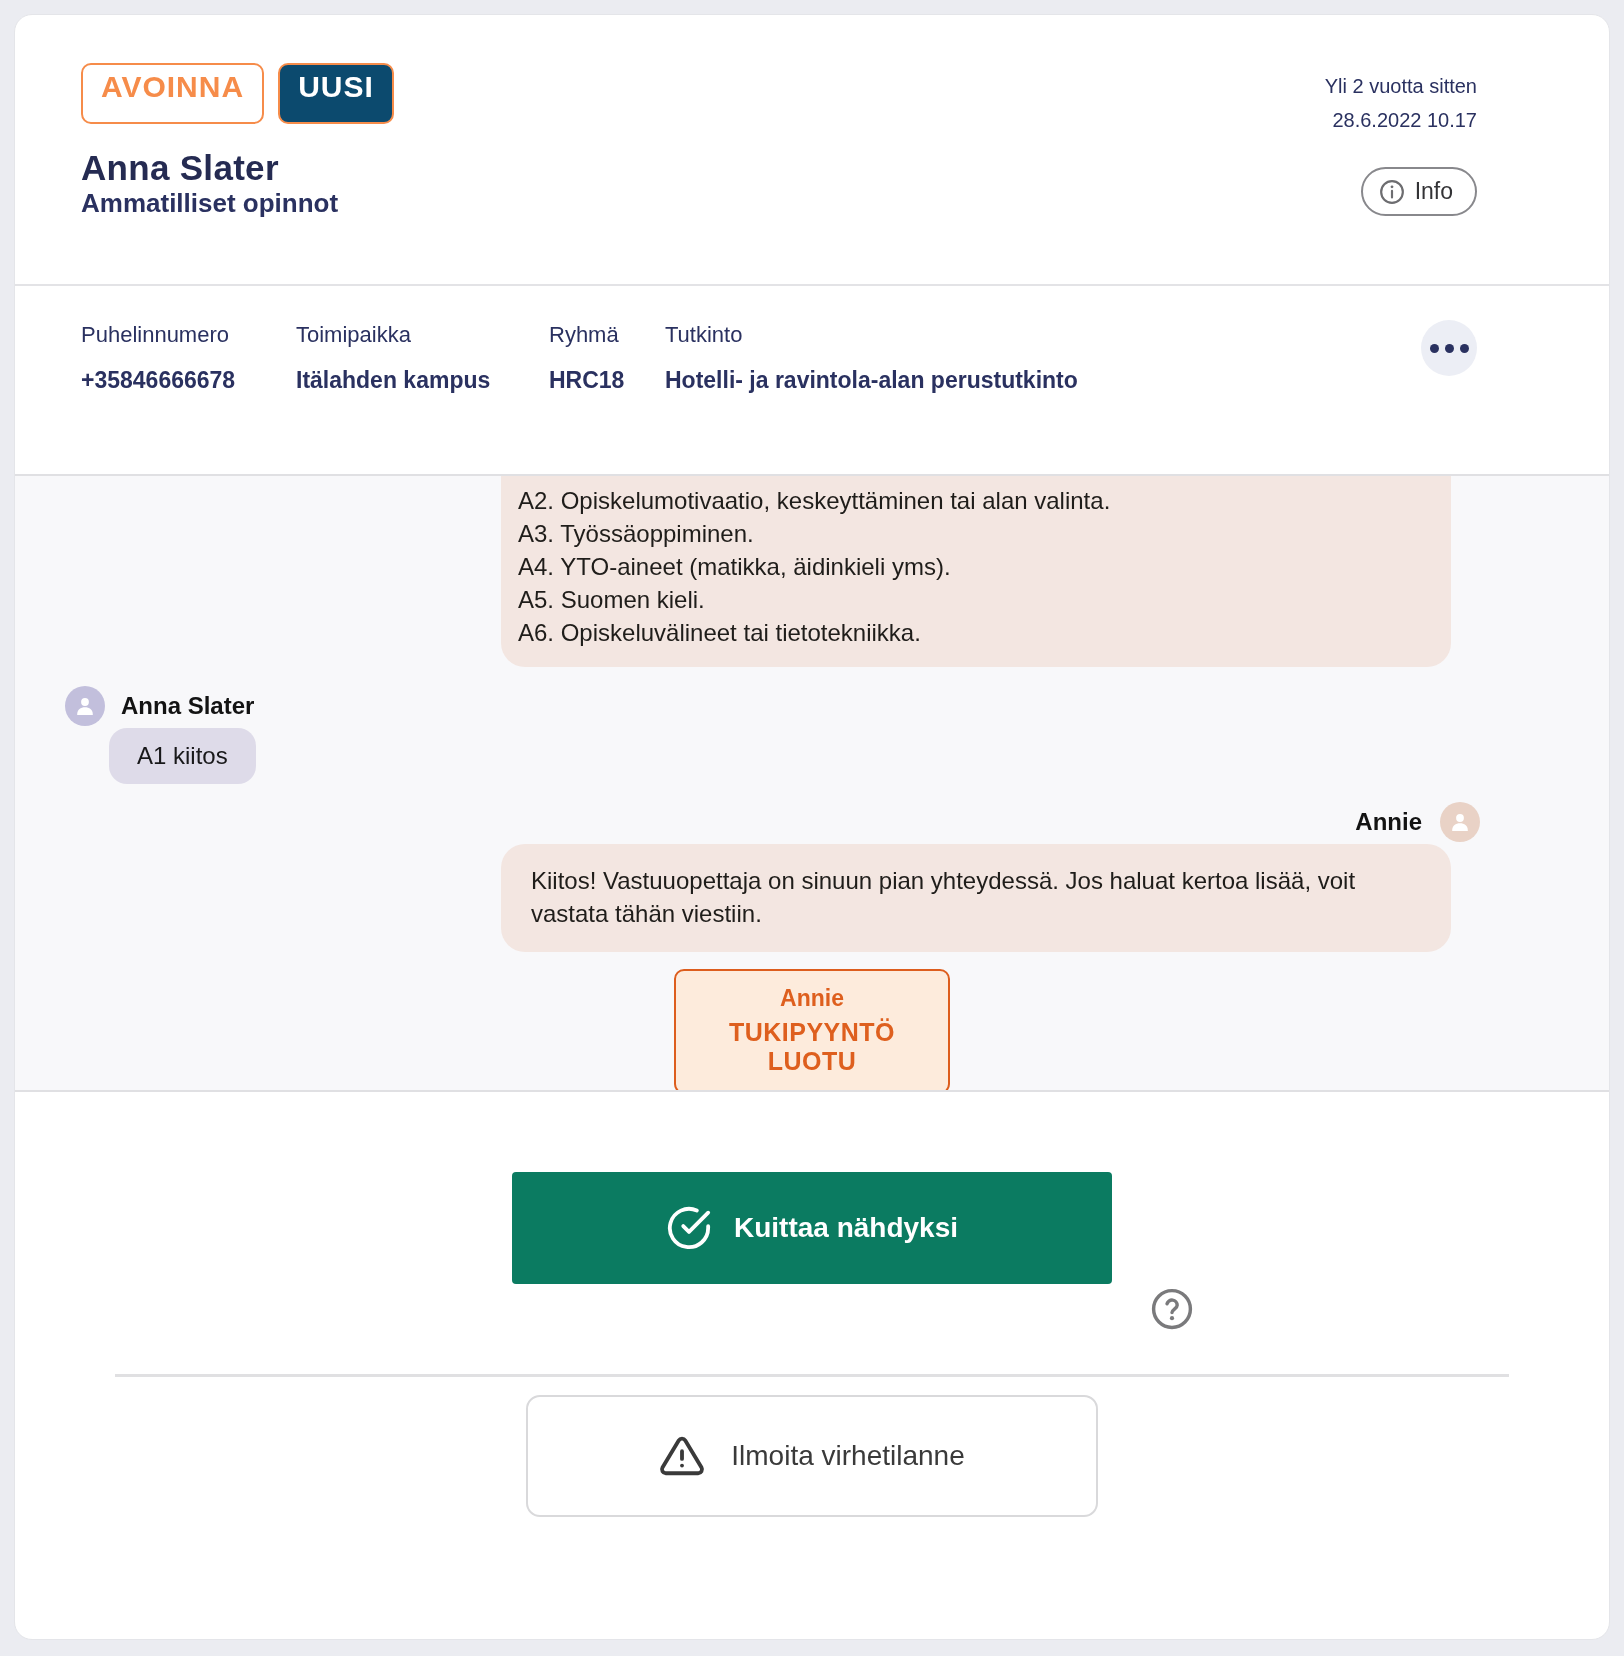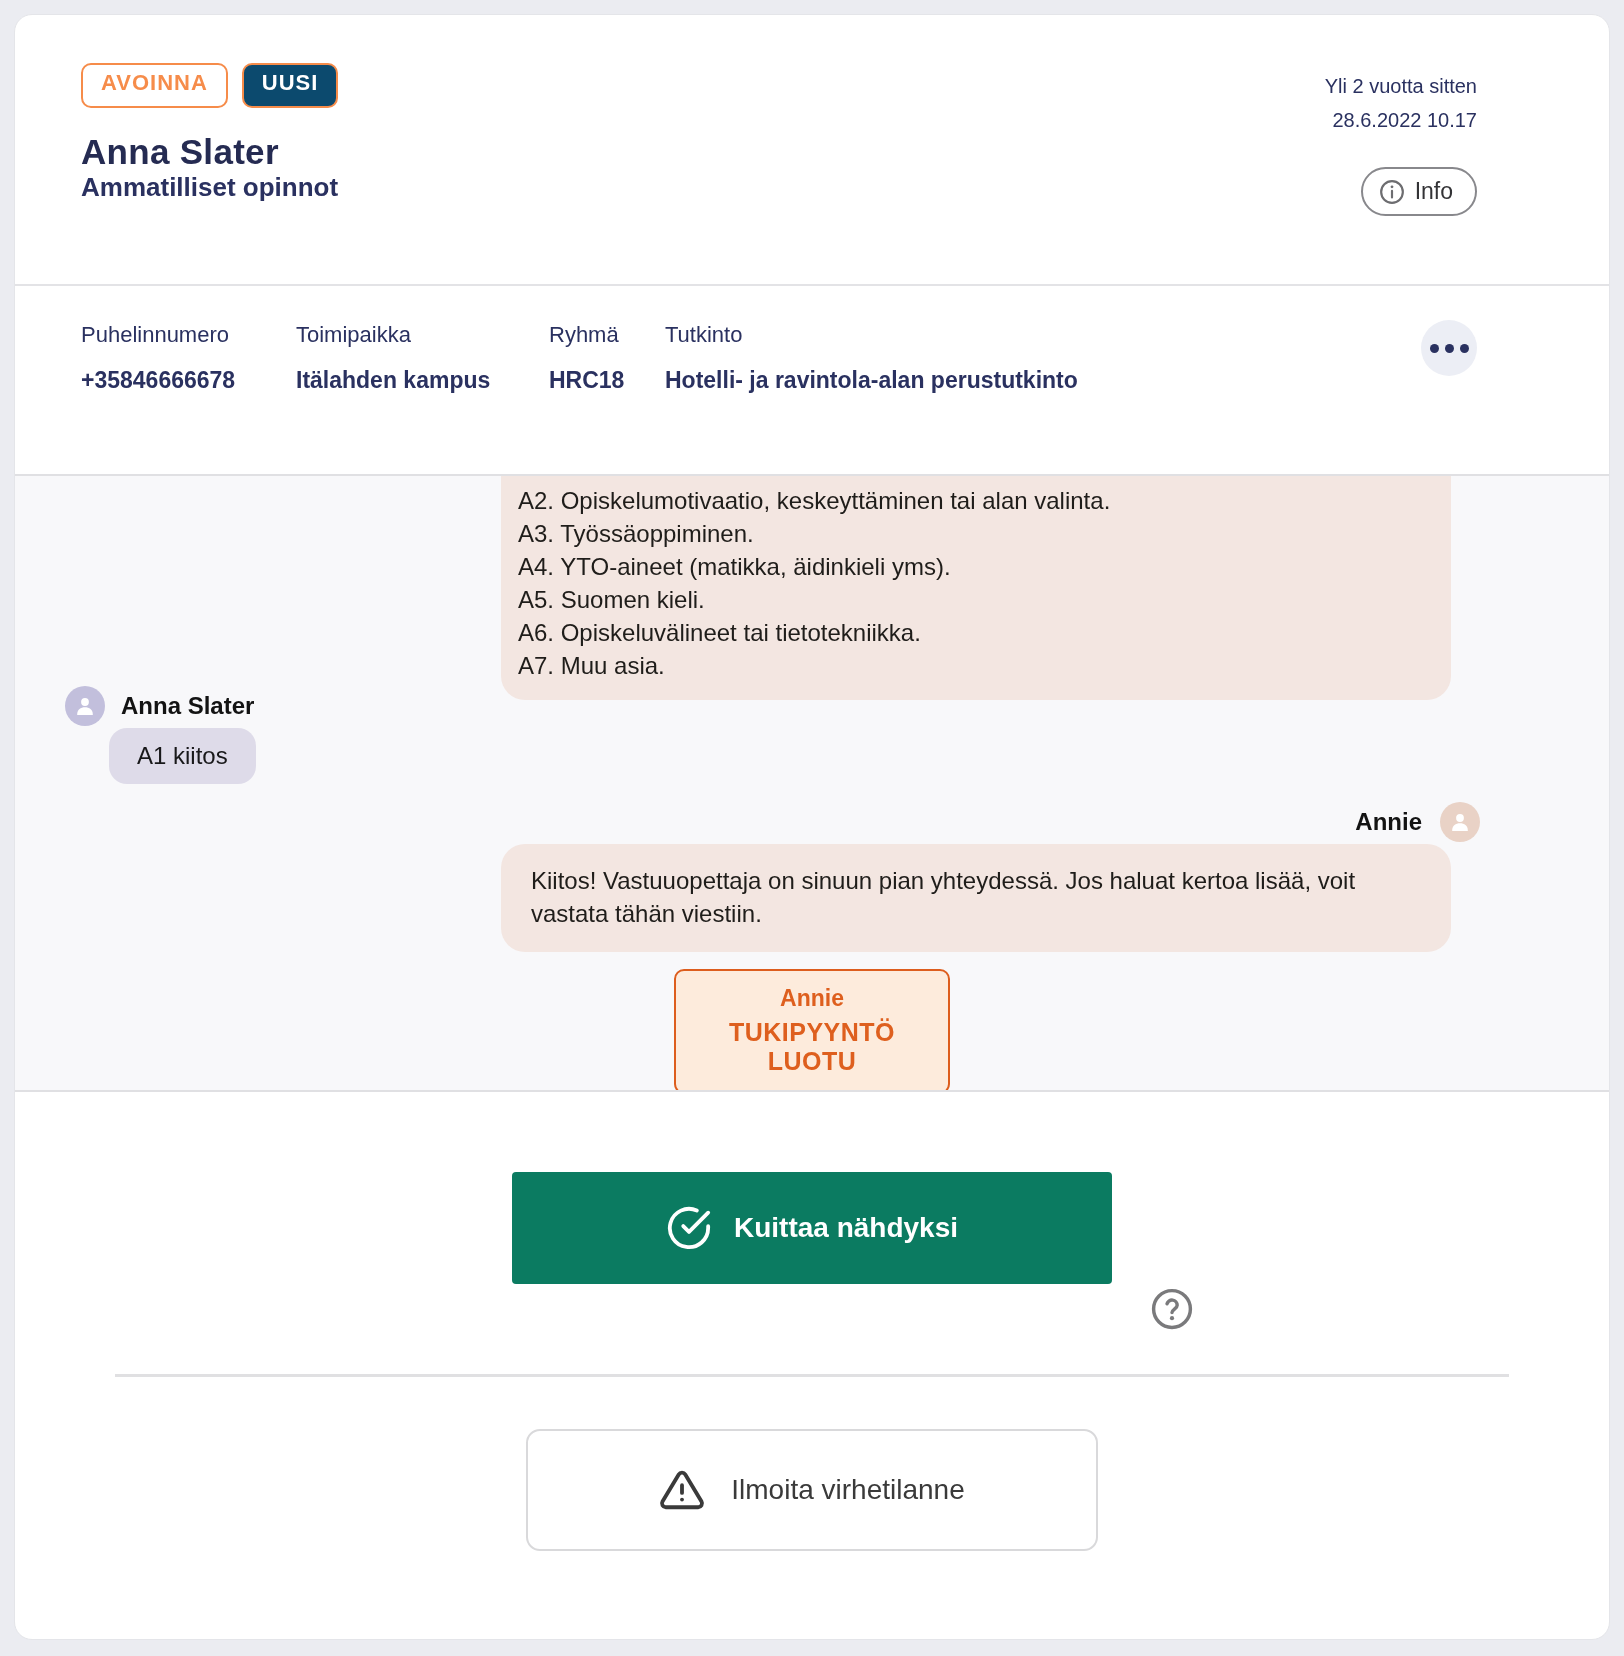--- a/index.html
+++ b/index.html
@@ -15,22 +15,22 @@
     background:#ffffff;
     border:1px solid #e4e5e9;
     border-radius:18px;
     overflow:hidden;
     position:relative;
   }
   
   .header { position:relative; height:269px; padding:48px 66px 0; }
   .badges { display:flex; gap:14px; align-items:center; }
   .badge {
-    font-size:22px; font-weight:bold; letter-spacing:1px;
-    border-radius:10px; padding:7px 18px 12px; line-height:1;
+    font-size:30px; font-weight:bold; letter-spacing:1px;
+    border-radius:10px; padding:7px 18px 20px; line-height:1;
   }
   .badge.outline { color:#f68c4a; border:2.5px solid #f68c4a; background:#fff; }
   .badge.solid   { color:#ffffff; background:#0c4a6e; border:2.5px solid #f68c4a; }
   .title { margin-top:24px; font-size:35px; font-weight:bold; color:#252b52; letter-spacing:.3px; }
   .subtitle { margin-top:0; font-size:26px; font-weight:600; color:#2a3160; }
   .meta { position:absolute; top:54px; right:132px; text-align:right; color:#2a3160; font-size:20px; line-height:34px; }
   .info-btn {
     position:absolute; top:152px; right:132px;
     display:flex; align-items:center; gap:10px;
     background:#fff; border:2px solid #88888c; border-radius:26px;
@@ -93,21 +93,21 @@
   .ack-btn {
     display:flex; align-items:center; justify-content:center; gap:22px;
     width:600px; height:112px; margin:80px auto 0;
     background:#0b7b61; border:none; border-radius:4px; cursor:pointer;
     color:#ffffff; font-size:28px; font-weight:bold; font-family:inherit;
   }
   .help-icon { position:absolute; left:1134px; top:1178px; cursor:pointer; }
   .thin-divider { height:3px; background:#e0e0e2; margin:90px 100px 0; }
   .err-btn {
     display:flex; align-items:center; justify-content:center; gap:26px;
-    width:572px; height:122px; margin:52px auto 0;
+    width:572px; height:122px; margin:18px auto 0;
     background:#ffffff; border:2px solid #d9d9db; border-radius:14px; cursor:pointer;
     color:#3a3a3a; font-size:28px; font-weight:500; font-family:inherit;
   }
   .actions .help-icon { left:1134px; top:114px; }
 </style>
 </head>
 <body>
 
 <div class="card">
 
@@ -161,21 +161,20 @@
   </div>
 
   <div class="chat">
 
     <div class="bubble agent clipped">
       <div>A2. Opiskelumotivaatio, keskeyttäminen tai alan valinta.</div>
       <div>A3. Työssäoppiminen.</div>
       <div>A4. YTO-aineet (matikka, äidinkieli yms).</div>
       <div>A5. Suomen kieli.</div>
       <div>A6. Opiskeluvälineet tai tietotekniikka.</div>
-      <div>A7. Muu asia.</div>
     </div>
 
     <div class="row-student">
       <span class="avatar student">
         <svg width="26" height="26" viewBox="0 0 24 24" fill="#ffffff">
           <circle cx="12" cy="8.3" r="3.6"></circle>
           <path d="M4.8 19.5c0-3.8 3.2-6.3 7.2-6.3s7.2 2.5 7.2 6.3v.9H4.8z"></path>
         </svg>
       </span>
       <span class="chat-name">Anna Slater</span>

